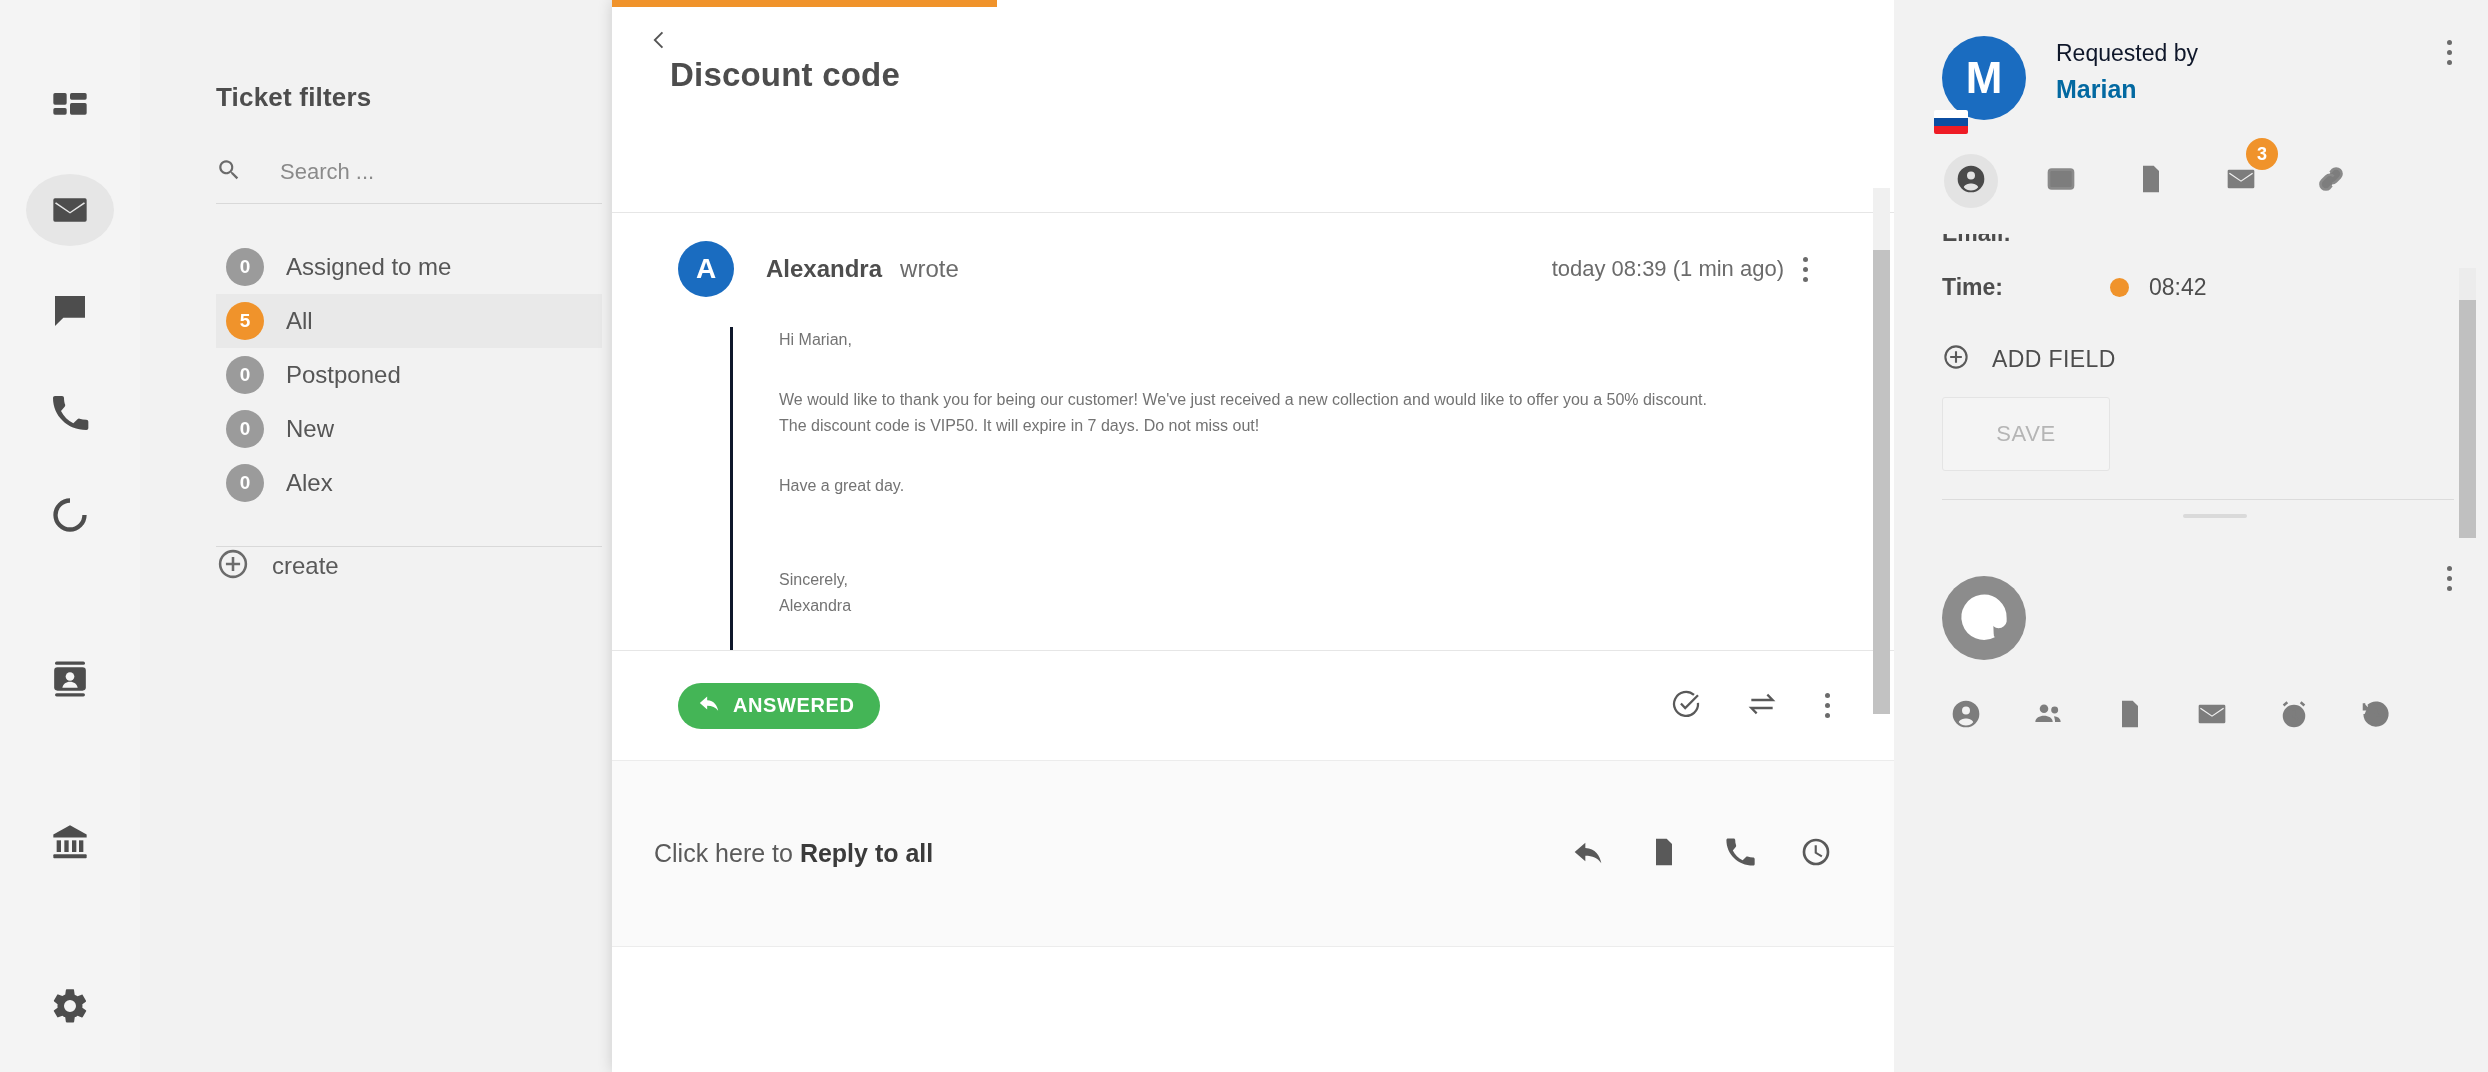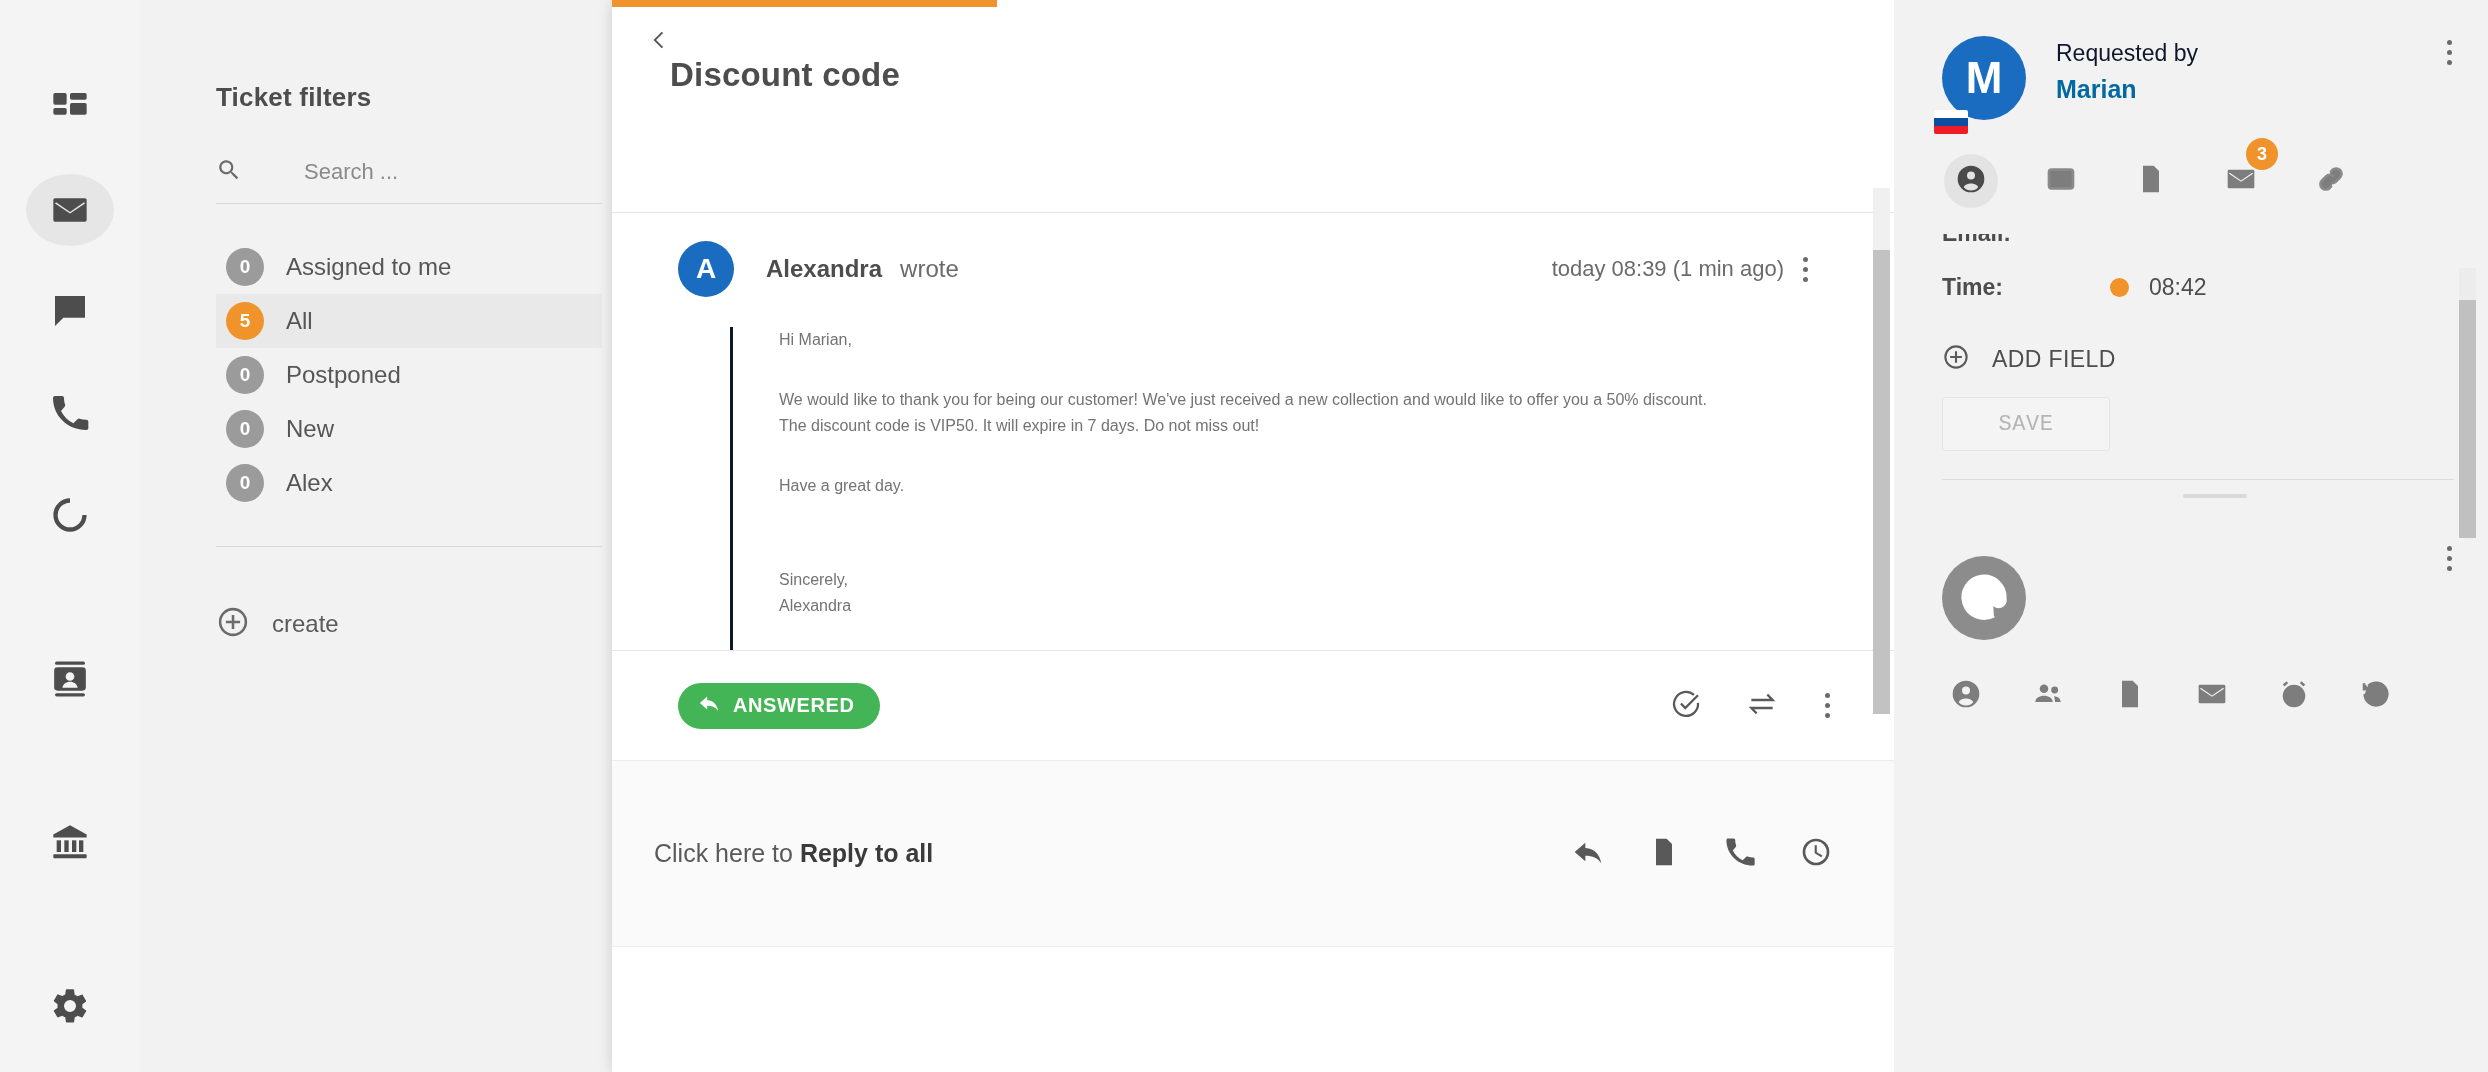--- a/index.html
+++ b/index.html
@@ -56,21 +56,21 @@
   }
   .search-row {
     display: flex; align-items: center;
     margin-top: 44px; padding-bottom: 16px;
     border-bottom: 1px solid #d9d9d9;
     width: 386px;
   }
   .search-row svg { width: 26px; height: 26px; fill: #6b6b6b; flex: 0 0 26px; }
   .search-input {
     border: 0; outline: 0; background: transparent;
-    margin-left: 62px; font-size: 22px; color: #a16207;
+    margin-left: 38px; font-size: 22px; color: #a16207;
     font-family: "Liberation Sans", sans-serif;
     width: 300px;
   }
   .search-input::placeholder { color: #8a8a8a; }
 
   .filter-list { margin-top: 36px; width: 386px; }
   .filter-item {
     display: flex; align-items: center;
     height: 54px; padding-left: 10px;
     cursor: pointer;
@@ -84,21 +84,21 @@
     flex: 0 0 38px;
   }
   .badge.orange { background: #f0932b; }
   .filter-label {
     margin-left: 22px; font-size: 24px; color: #565656;
   }
   .filters-sep {
     width: 386px; height: 1px; background: #d9d9d9; margin-top: 36px;
   }
   .create-row {
-    display: flex; align-items: center; margin-top: 58px; cursor: pointer;
+    display: flex; align-items: center; cursor: pointer;
   }
   .create-row svg { width: 34px; height: 34px; fill: #6b6b6b; }
   .create-label { margin-left: 22px; font-size: 24px; color: #5a5a5a; }
 
   
   .main {
     position: relative;
     flex: 0 0 1282px; width: 1282px;
     height: 100%;
     background: #ffffff;
@@ -283,24 +283,24 @@
   }
   .email-clip { overflow: hidden; height: 14px; margin-top: 26px; }
 
   .add-field {
     display: flex; align-items: center; margin-top: 42px; cursor: pointer;
   }
   .add-field svg { width: 28px; height: 28px; fill: #5a5a5a; }
   .add-field-label { margin-left: 22px; font-size: 23px; color: #4d4d4d; letter-spacing: .4px; }
 
   .save-btn {
-    margin-top: 22px; width: 168px; height: 54px;
+    margin-top: 22px; width: 168px; height: 74px;
     background: #f4f4f4; border: 1px solid #e4e4e4; border-radius: 3px;
     color: #b5b5b5; font-size: 22px; letter-spacing: .6px;
-    cursor: pointer; font-family: Liberation Mono, monospace;
+    cursor: pointer; font-family: Liberation Sans, sans-serif;
   }
   .side-divider { height: 1px; background: #dcdcdc; margin: 28px 34px 0 0; }
   .side-grip {
     width: 64px; height: 4px; background: #dadada; border-radius: 2px;
     margin: 14px auto 0 auto; cursor: ns-resize;
   }
   .side-scrollbar {
     position: absolute; right: 12px; top: 300px;
     width: 17px; height: 238px; background: #c0c0c0; z-index: 5;
   }

